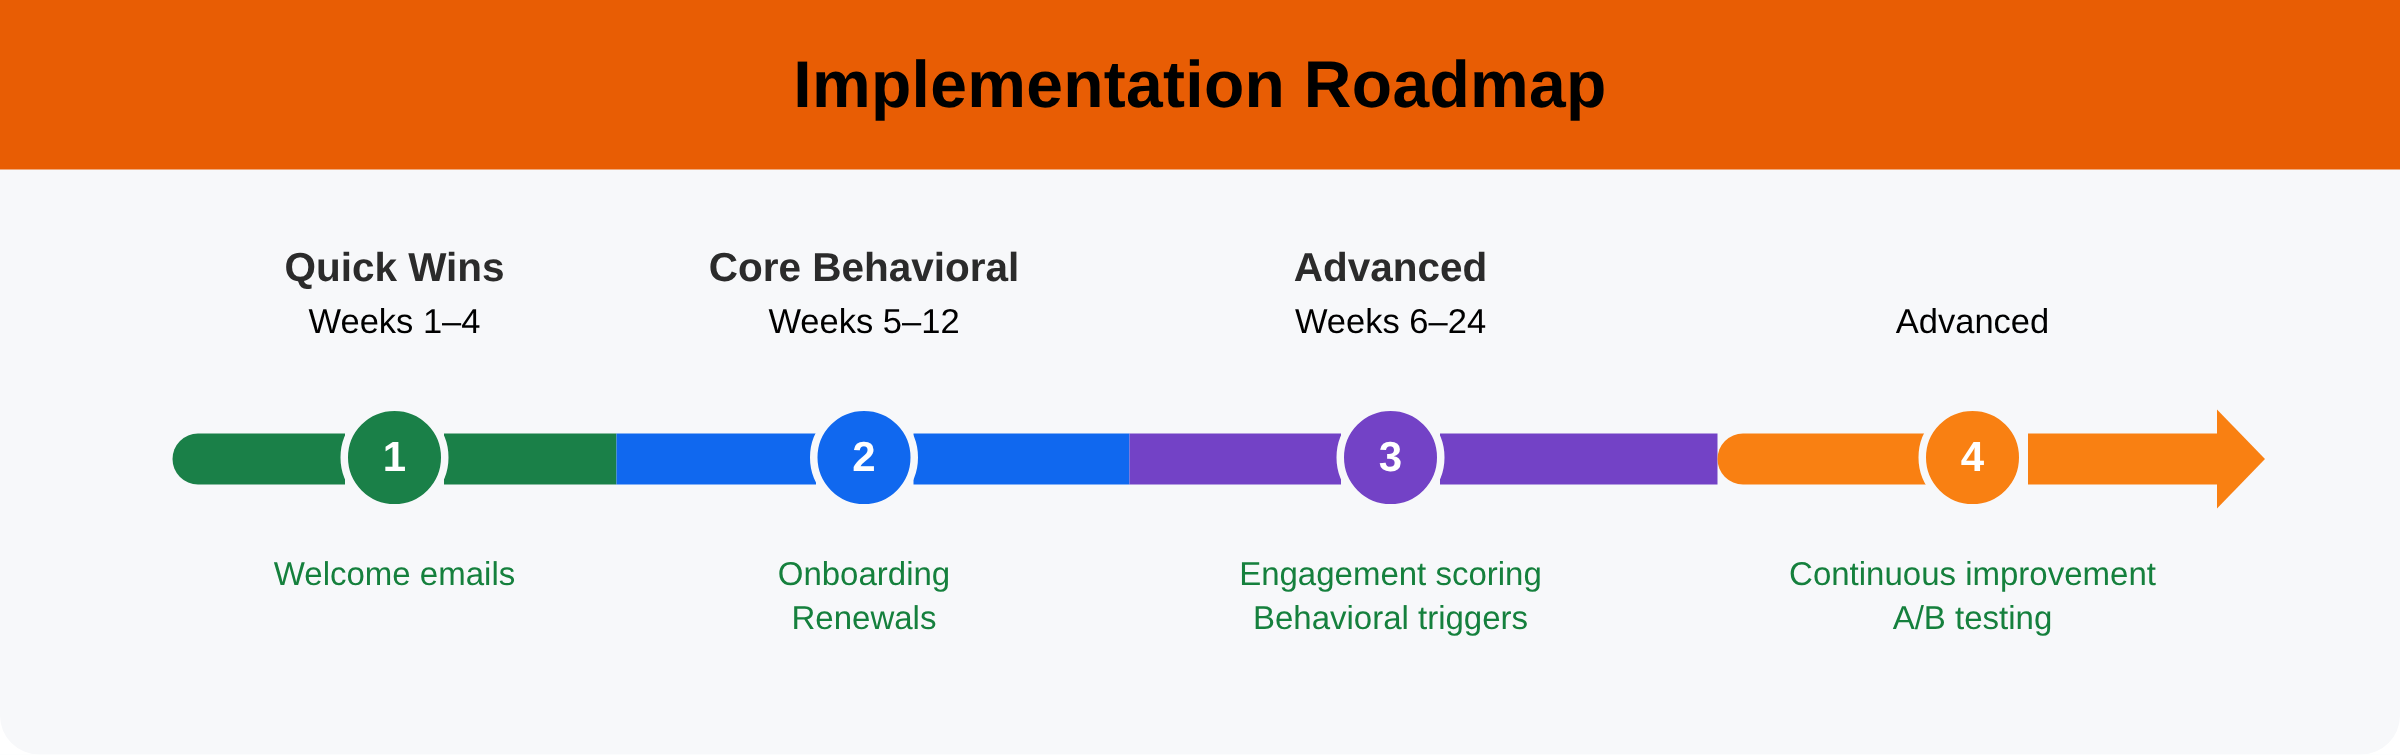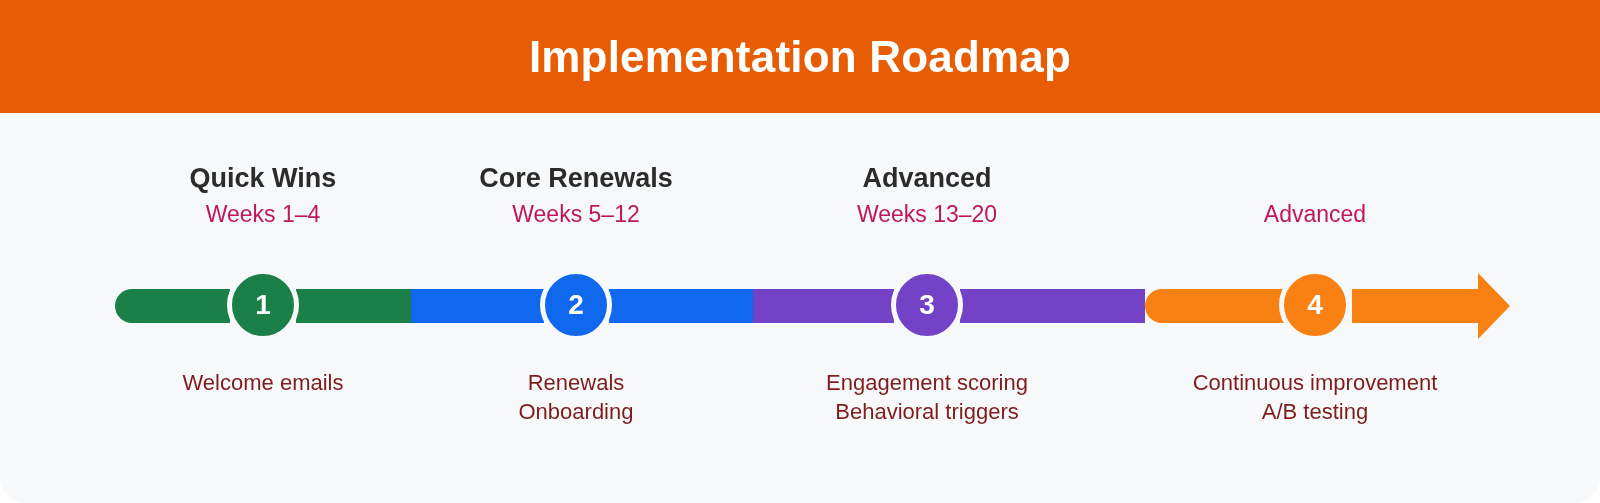--- a/index.html
+++ b/index.html
@@ -89,21 +89,21 @@
     line-height: 1.18;
     white-space: nowrap;
   }
   .ms-period {
     position: absolute;
     left: 0;
     top: 88px;          
     width: 100%;
     font-size: 23px;
     font-weight: normal;
-    color: #be185d;
+    color: #000000;
     line-height: 1.18;
     white-space: nowrap;
   }
 
   .node {
     position: absolute;
     top: 156px;         
     left: 50%;
     width: 72px;
     height: 72px;
@@ -119,34 +119,34 @@
     font-weight: bold;
     line-height: 1;
   }
 
   .ms-detail {
     position: absolute;
     left: 0;
     top: 255px;         
     width: 100%;
     font-size: 22px;
-    color: #7f1d1d;
+    color: #15803d;
     line-height: 1.33;
     white-space: nowrap;
     text-align: center;
   }
   .ms-detail div { white-space: nowrap; }
 </style>
 </head>
 <body>
 
 <div id="infographic" style="background: rgb(247, 248, 250);">
 
   <div class="header-band" style="background: rgb(232, 93, 4);">
-    <div class="header-title" style="color: #ffffff;">Implementation Roadmap</div>
+    <div class="header-title" style="color: #000000;">Implementation Roadmap</div>
   </div>
 
   <div class="timeline">
 
     <div class="seg cap-left" style="left: 115px; width: 115px; background: rgb(26, 128, 72);"></div>
     <div class="seg" style="left: 296px; width: 115px; background: rgb(26, 128, 72);"></div>
 
     <div class="seg" style="left: 411px; width: 133px; background: rgb(16, 104, 239);"></div>
     <div class="seg" style="left: 609px; width: 144px; background: rgb(16, 104, 239);"></div>
 
@@ -162,34 +162,34 @@
       <div class="ms-period">Weeks 1–4</div>
       <div class="node" style="background: rgb(26, 128, 72); border-color: rgb(247, 248, 250);">
         <span>1</span>
       </div>
       <div class="ms-detail">
         <div>Welcome emails</div>
       </div>
     </div>
 
     <div class="milestone" style="left:426px;">
-      <div class="ms-title">Core Renewals</div>
+      <div class="ms-title">Core Behavioral</div>
       <div class="ms-period">Weeks 5–12</div>
       <div class="node" style="background: rgb(16, 104, 239); border-color: rgb(247, 248, 250);">
         <span>2</span>
       </div>
       <div class="ms-detail">
+        <div>Onboarding</div>
         <div>Renewals</div>
-        <div>Onboarding</div>
       </div>
     </div>
 
     <div class="milestone" style="left:777px;">
       <div class="ms-title">Advanced</div>
-      <div class="ms-period">Weeks 13–20</div>
+      <div class="ms-period">Weeks 6–24</div>
       <div class="node" style="background: rgb(115, 66, 198); border-color: rgb(247, 248, 250);">
         <span>3</span>
       </div>
       <div class="ms-detail">
         <div>Engagement scoring</div>
         <div>Behavioral triggers</div>
       </div>
     </div>
 
     <div class="milestone" style="left:1165px;">

